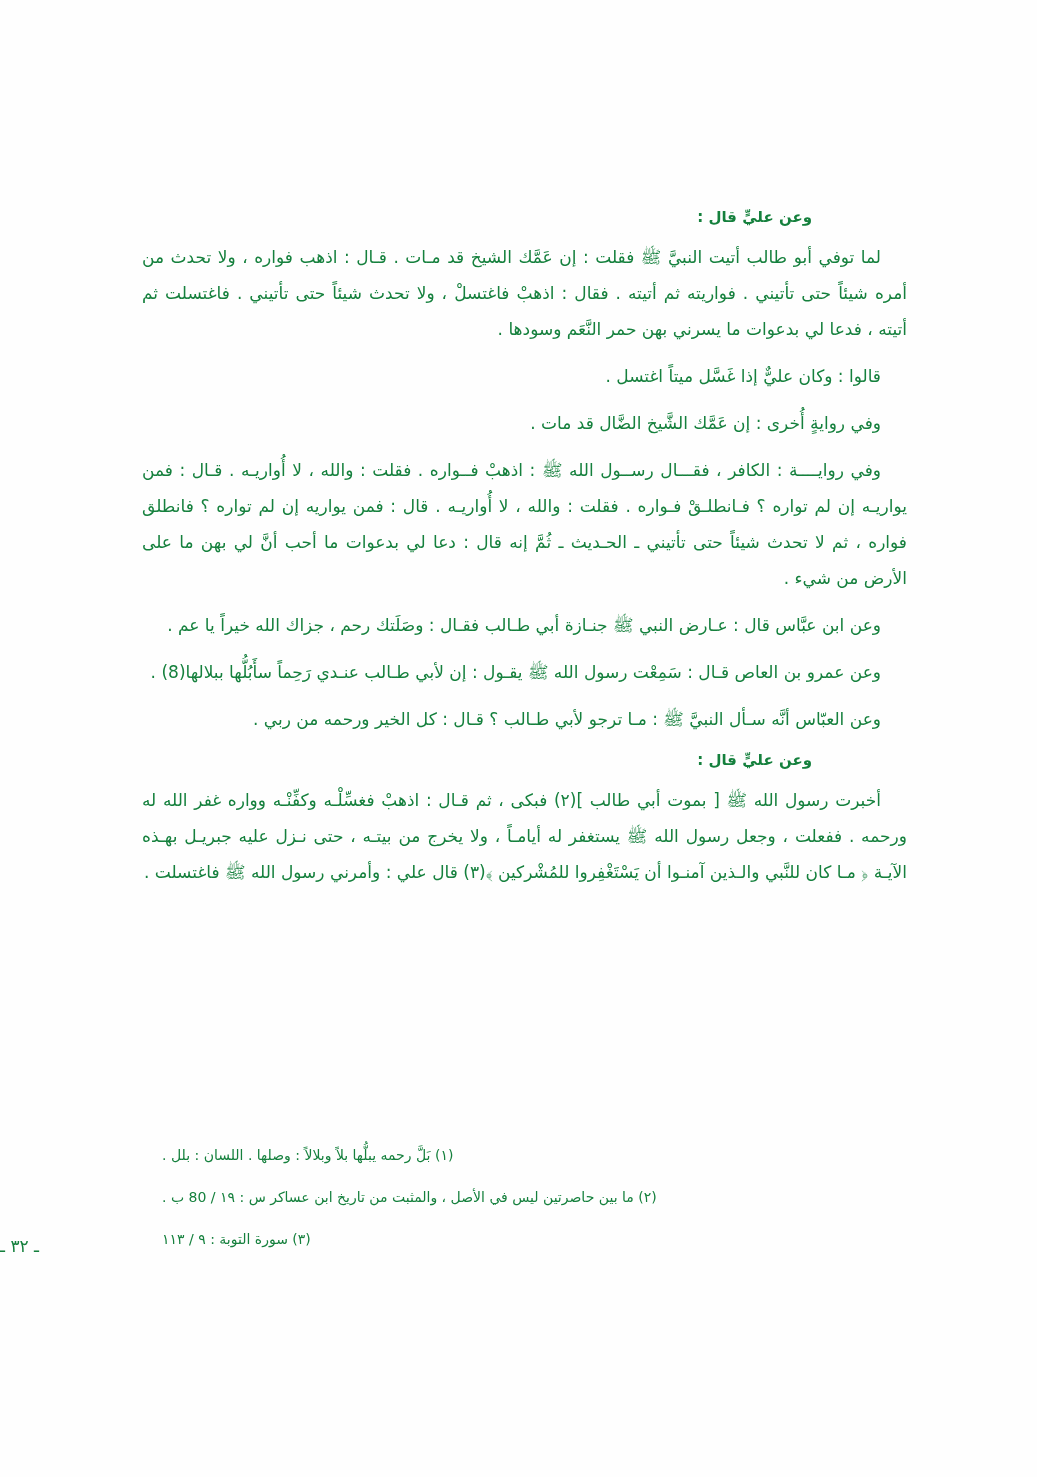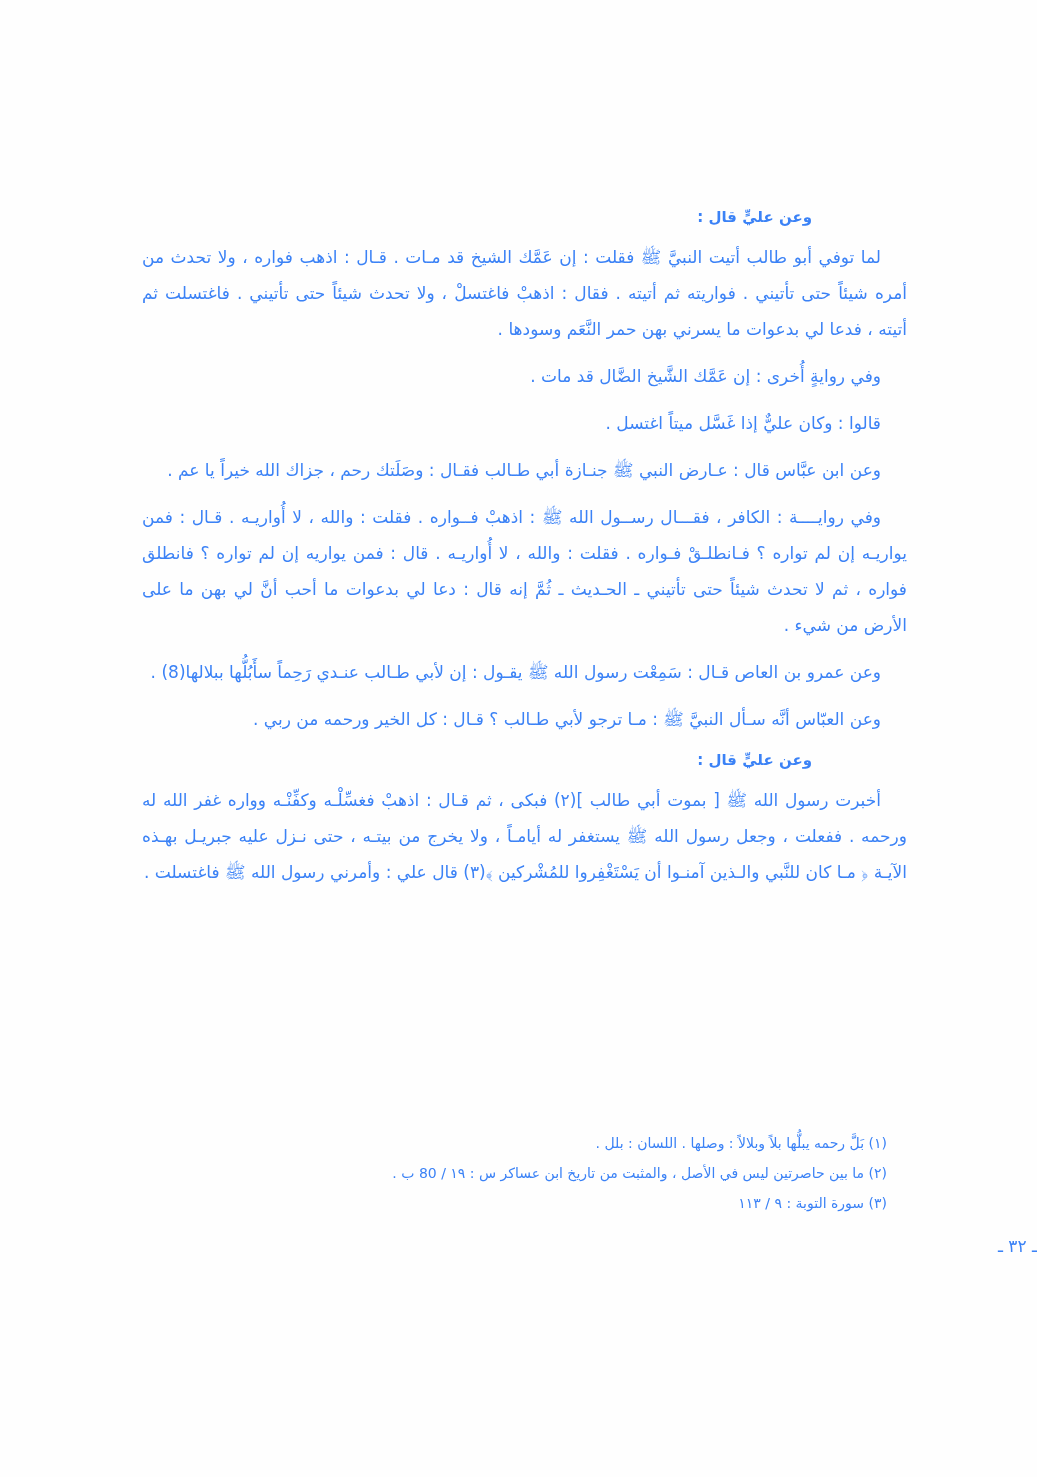--- a/index.html
+++ b/index.html
@@ -6,21 +6,21 @@
     margin: 0;
     padding: 0;
     background: #ffffff;
   }
   .page {
     position: relative;
     width: 1037px;
     height: 1477px;
     margin: 0 auto;
     background: #fefefe;
-    color: #3b82f6;
+    color: #15803d;
     font-family: "DejaVu Sans", sans-serif;
     box-sizing: border-box;
     overflow: hidden;
   }
   .text-block {
     position: absolute;
     top: 205px;
     right: 130px;
     left: 142px;
     direction: rtl;
@@ -44,46 +44,46 @@
   .footnotes {
     position: absolute;
     top: 1128px;
     right: 150px;
     left: 150px;
     direction: rtl;
   }
   .footnote {
     font-size: 14px;
     line-height: 30px;
-    text-align: right;
-    margin: 0;
+    text-align: left;
+    margin: 12px;
   }
   .page-number {
     position: absolute;
     top: 1236px;
     left: 0;
     right: 0;
-    text-align: right;
+    text-align: left;
     font-size: 17px;
     letter-spacing: 2px;
     direction: rtl;
   }
 </style>
 </head>
 <body>
 
 <div class="page">
 
   <div class="text-block">
     <p class="section-heading">وعن عليٍّ قال :</p>
     <p class="body-paragraph">لما توفي أبو طالب أتيت النبيَّ ﷺ فقلت : إن عَمَّك الشيخ قد مـات . قـال : اذهب فواره ، ولا تحدث من أمره شيئاً حتى تأتيني . فواريته ثم أتيته . فقال : اذهبْ فاغتسلْ ، ولا تحدث شيئاً حتى تأتيني . فاغتسلت ثم أتيته ، فدعا لي بدعوات ما يسرني بهن حمر النَّعَم وسودها .</p>
+    <p class="body-paragraph">قالوا : وكان عليٌّ إذا غَسَّل ميتاً اغتسل .</p>
     <p class="body-paragraph">وفي روايةٍ أُخرى : إن عَمَّك الشَّيخ الضَّال قد مات .</p>
-    <p class="body-paragraph">قالوا : وكان عليٌّ إذا غَسَّل ميتاً اغتسل .</p>
+    <p class="body-paragraph">وفي روايــــة : الكافر ، فقـــال رســول الله ﷺ : اذهبْ فــواره . فقلت : والله ، لا أُواريـه . قـال : فمن يواريـه إن لم تواره ؟ فـانطلـقْ فـواره . فقلت : والله ، لا أُواريـه . قال : فمن يواريه إن لم تواره ؟ فانطلق فواره ، ثم لا تحدث شيئاً حتى تأتيني ـ الحـديث ـ ثُمَّ إنه قال : دعا لي بدعوات ما أحب أنَّ لي بهن ما على الأرض من شيء .</p>
     <p class="body-paragraph">وعن ابن عبَّاس قال : عـارض النبي ﷺ جنـازة أبي طـالب فقـال : وصَلَتك رحم ، جزاك الله خيراً يا عم .</p>
-    <p class="body-paragraph">وفي روايــــة : الكافر ، فقـــال رســول الله ﷺ : اذهبْ فــواره . فقلت : والله ، لا أُواريـه . قـال : فمن يواريـه إن لم تواره ؟ فـانطلـقْ فـواره . فقلت : والله ، لا أُواريـه . قال : فمن يواريه إن لم تواره ؟ فانطلق فواره ، ثم لا تحدث شيئاً حتى تأتيني ـ الحـديث ـ ثُمَّ إنه قال : دعا لي بدعوات ما أحب أنَّ لي بهن ما على الأرض من شيء .</p>
     <p class="body-paragraph">وعن عمرو بن العاص قـال : سَمِعْت رسول الله ﷺ يقـول : إن لأبي طـالب عنـدي رَحِماً سأَبُلُّها ببلالها(8) .</p>
     <p class="body-paragraph">وعن العبّاس أنَّه سـأل النبيَّ ﷺ : مـا ترجو لأبي طـالب ؟ قـال : كل الخير ورحمه من ربي .</p>
     <p class="section-heading second">وعن عليٍّ قال :</p>
     <p class="body-paragraph">أخبرت رسول الله ﷺ [ بموت أبي طالب ](٢) فبكى ، ثم قـال : اذهبْ فغسِّلْـه وكفِّنْـه وواره غفر الله له ورحمه . ففعلت ، وجعل رسول الله ﷺ يستغفر له أيامـاً ، ولا يخرج من بيتـه ، حتى نـزل عليه جبريـل بهـذه الآيـة ﴿ مـا كان للنَّبي والـذين آمنـوا أن يَسْتَغْفِروا للمُشْركين ﴾(٣) قال علي : وأمرني رسول الله ﷺ فاغتسلت .</p>
   </div>
 
   <div class="footnotes">
     <p class="footnote">(١) بَلَّ رحمه يبلُّها بلاً وبلالاً : وصلها . اللسان : بلل .</p>
     <p class="footnote">(٢) ما بين حاصرتين ليس في الأصل ، والمثبت من تاريخ ابن عساكر س : ١٩ / 80 ب .</p>
     <p class="footnote">(٣) سورة التوبة : ٩ / ١١٣</p>

